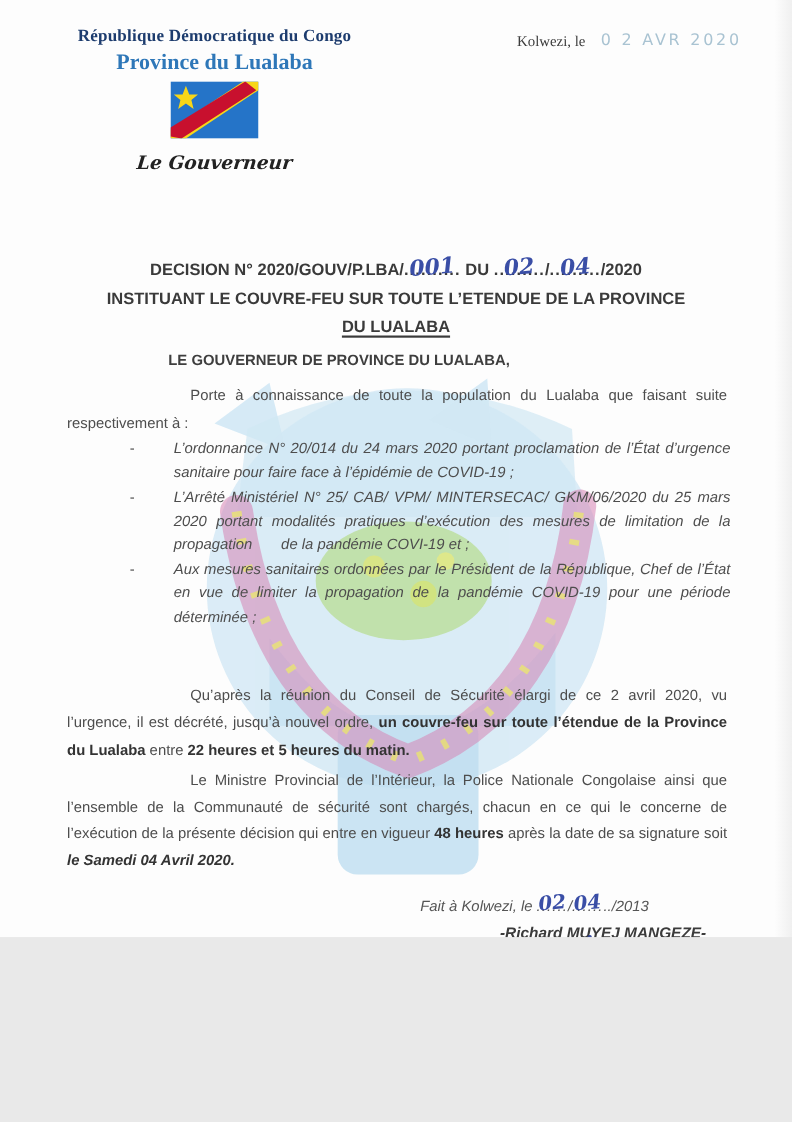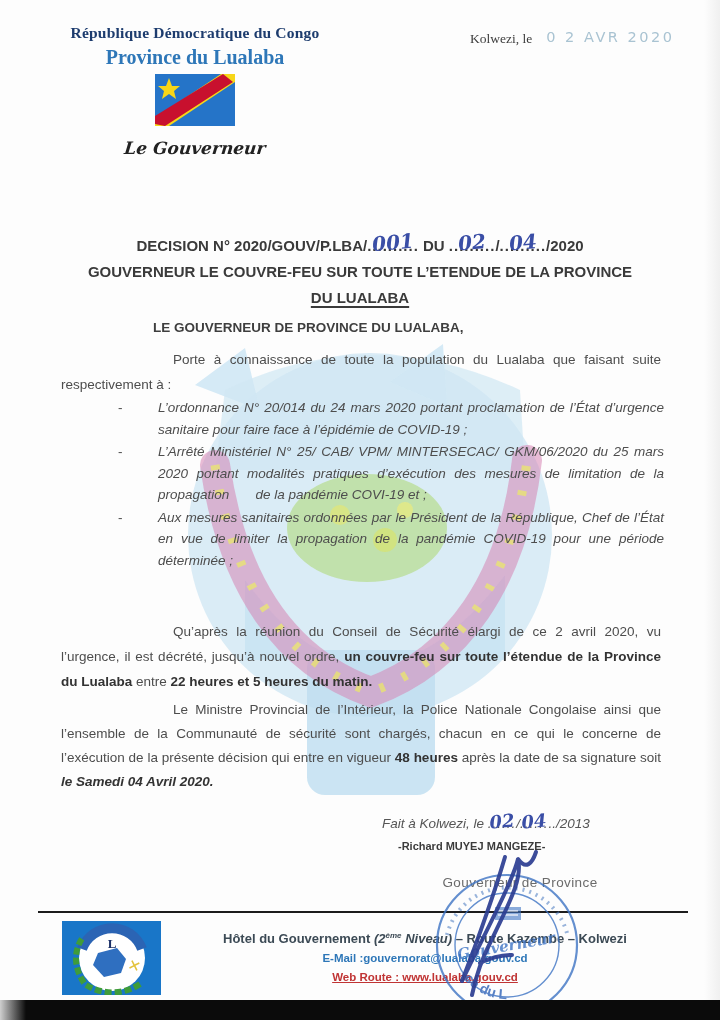--- a/index.html
+++ b/index.html
@@ -1,16 +1,16 @@
 <!DOCTYPE html>
 <html><head>
 <meta charset="utf-8">
 <style>
   html,body{margin:0;padding:0;background:#e9e9e9;}
-  #page{position:relative;width:720px;height:1020px;background:#fdfdfd;overflow:hidden;
+  #page{position:relative;width:720px;height:852px;background:#fdfdfd;overflow:hidden;
         font-family:"Liberation Sans",sans-serif;color:#4b4b4b;}
   .abs{position:absolute;}
 
   
   #header-left{left:45px;top:24px;width:300px;text-align:center;z-index:2;}
   .country{font-family:"Liberation Serif",serif;font-weight:bold;font-size:15.5px;color:#1d3c6e;letter-spacing:.2px;}
   .province{font-family:"Liberation Serif",serif;font-weight:bold;font-size:20px;color:#2e77b8;margin-top:4px;}
   #flag{margin-top:5px;}
   .gov-script{font-family:"DejaVu Serif",serif;font-style:italic;font-weight:bold;font-size:17px;color:#222;
               transform:skewX(-6deg);margin-top:8px;}
@@ -38,21 +38,21 @@
   #bullets .item{position:relative;padding-left:40px;margin:0 0 1px 0;}
   #bullets .dash{position:absolute;left:0;top:0;font-style:normal;}
   #decree{left:61px;top:619px;width:600px;text-indent:112px;}
   #decree b{color:#333;}
   #execution{left:61px;top:698px;width:600px;text-indent:112px;line-height:24px;}
   #execution b{color:#333;}
   #execution .bi{font-style:italic;}
   #closing{left:382px;top:816px;width:300px;z-index:2;font-style:italic;font-size:13.5px;color:#555;}
 
   
-  #sig-name{left:398px;top:840px;width:244px;text-align:left;font-weight:bold;font-size:11px;color:#3b3b3b;z-index:2;}
+  #sig-name{left:398px;top:840px;width:244px;text-align:right;font-weight:bold;font-size:14px;color:#3b3b3b;z-index:2;font-style:italic;}
   #sig-role{left:404px;top:875px;width:232px;text-align:center;font-size:13.5px;color:#6b6b6b;letter-spacing:.4px;z-index:2;}
 
   
   #footer-rule{left:38px;top:911px;width:650px;height:2px;background:#1c1c1c;z-index:2;}
   #footer-text{left:160px;top:927px;width:530px;text-align:center;z-index:2;line-height:17px;}
   .f-line1{font-weight:bold;font-size:13px;color:#3c4a55;}
   .f-line1 .it{font-style:italic;}
   .f-line2{font-weight:bold;font-size:11.5px;color:#2e77b8;margin-top:3px;}
   .f-line3{font-weight:bold;font-size:11.5px;color:#c03434;margin-top:2px;}
   .f-line3 .u{text-decoration:underline;}
@@ -103,21 +103,21 @@
     </svg>
     <div class="gov-script">Le Gouverneur</div>
   </div>
 
   <div id="dateline" class="abs">
     <span>Kolwezi, le</span><span class="date-stamp">0 2 AVR 2020</span>
   </div>
 
   <div id="title" class="abs">
     <div><span>DECISION N° 2020/GOUV/P.LBA/</span><span class="dotwrap"><span class="dots">..........</span><span class="hand">001</span></span><span> DU </span><span class="dotwrap"><span class="dots">.........</span><span class="hand">02</span></span><span>/</span><span class="dotwrap"><span class="dots">.........</span><span class="hand">04</span></span><span>/2020</span></div>
-    <div>GOUVERNEUR LE COUVRE-FEU SUR TOUTE L’ETENDUE DE LA PROVINCE</div>
+    <div>INSTITUANT LE COUVRE-FEU SUR TOUTE L’ETENDUE DE LA PROVINCE</div>
     <div class="u">DU LUALABA</div>
   </div>
 
   <div id="intro" class="abs para">Porte à connaissance de toute la population du Lualaba que faisant suite respectivement à :</div>
 
   <div id="salutation" class="abs">LE  GOUVERNEUR DE PROVINCE DU LUALABA,</div>
 
   <div id="bullets" class="abs">
     <div class="item">
       <span class="dash">-</span>

